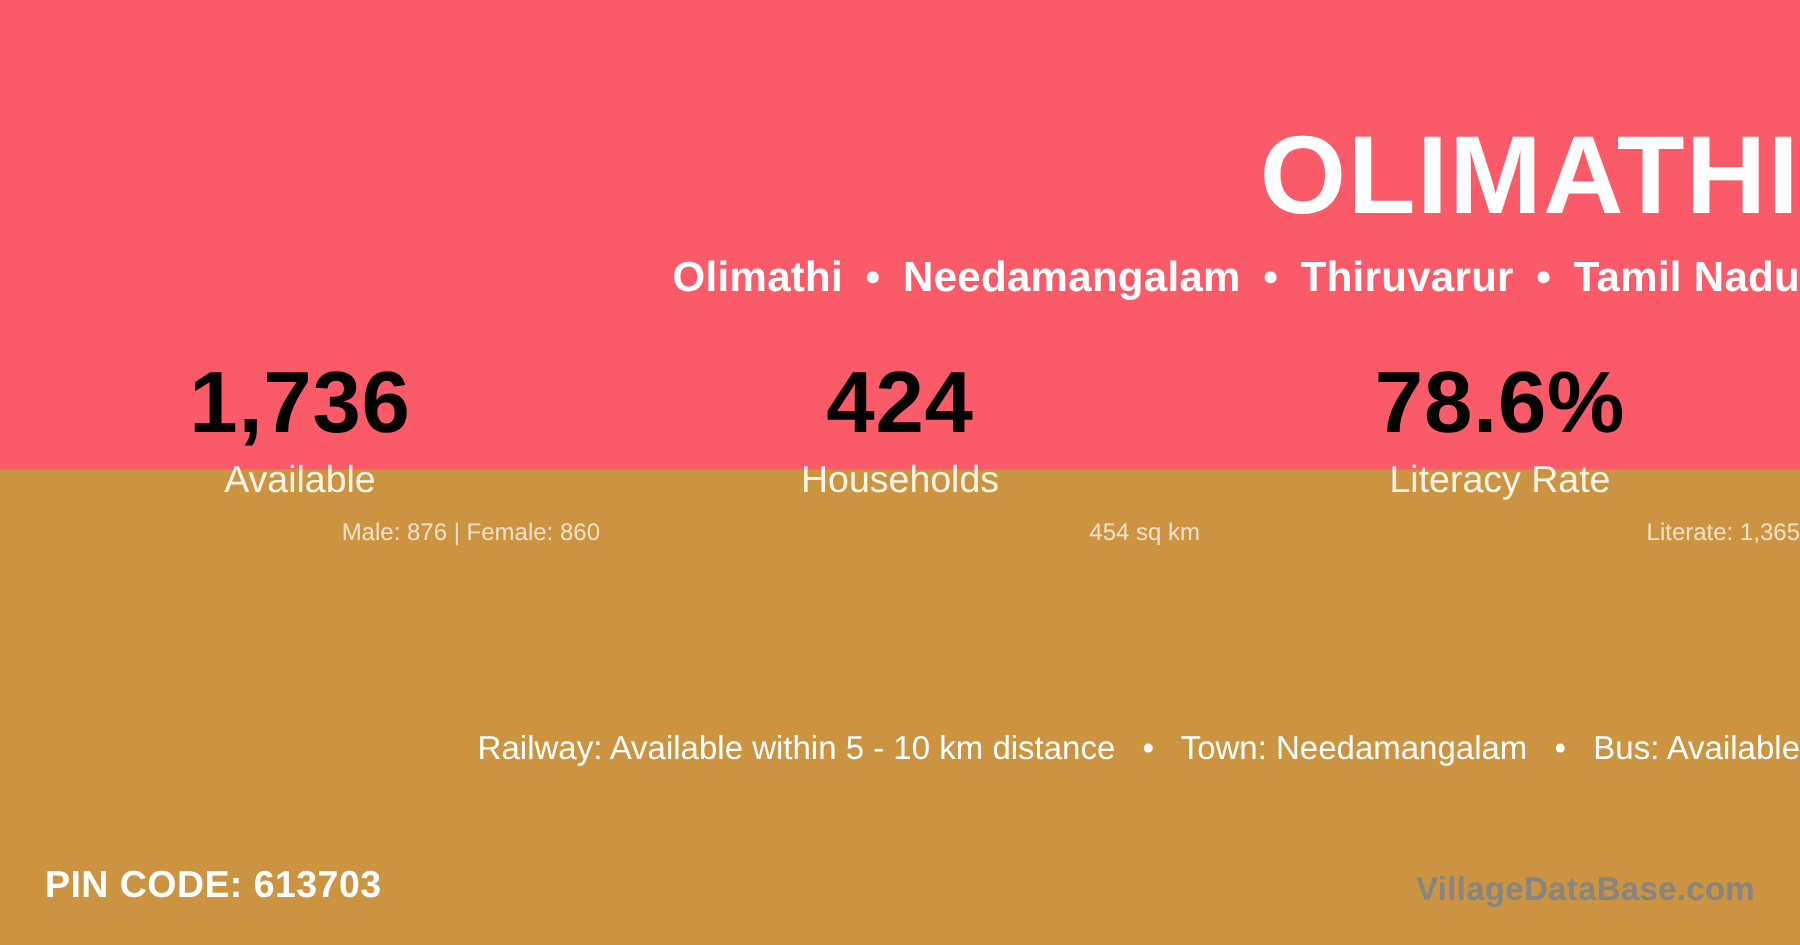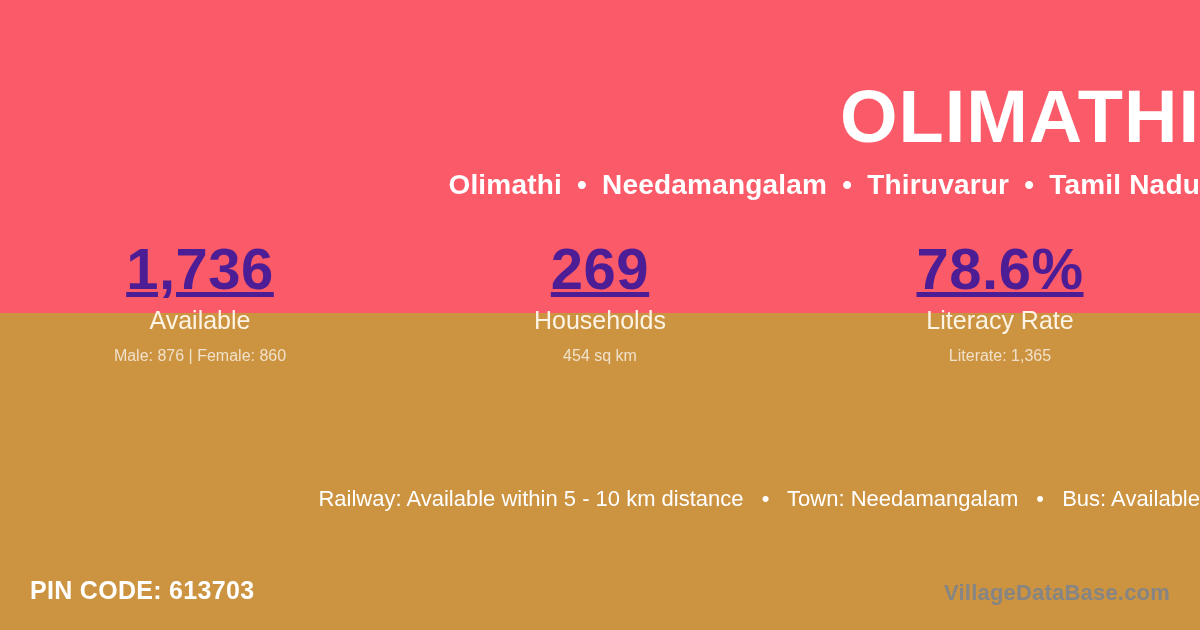--- a/index.html
+++ b/index.html
@@ -57,38 +57,38 @@
     display:flex;
     z-index:3;
   }
   .stat {
     flex:1 1 0;
     text-align:center;
   }
   .stat-value {
     font-size:58px;
     font-weight:bold;
-    color:#4c1d95;
+    color:#000000;
     line-height:1.08;
     letter-spacing:0.5px;
-    text-decoration:underline;
   }
   .stat-label {
     margin-top:4px;
     font-size:25px;
     font-weight:400;
     color:#fdf4e6;
     line-height:1.2;
   }
   .stat-detail {
     margin-top:11px;
     font-size:16px;
     font-weight:400;
     color:rgba(255,255,255,0.72);
     line-height:1.2;
+    text-align:right;
   }
 
   
   #info-row {
     position:absolute;
     left:0; top:485px; width:1200px;
     text-align:right;
     font-size:22px;
     color:#ffffff;
     line-height:1.3;
@@ -143,21 +143,21 @@
 
   <div id="stats">
 
     <div class="stat">
       <div class="stat-value">1,736</div>
       <div class="stat-label">Available</div>
       <div class="stat-detail">Male: 876 | Female: 860</div>
     </div>
 
     <div class="stat">
-      <div class="stat-value">269</div>
+      <div class="stat-value">424</div>
       <div class="stat-label">Households</div>
       <div class="stat-detail">454 sq km</div>
     </div>
 
     <div class="stat">
       <div class="stat-value">78.6%</div>
       <div class="stat-label">Literacy Rate</div>
       <div class="stat-detail">Literate: 1,365</div>
     </div>
 

